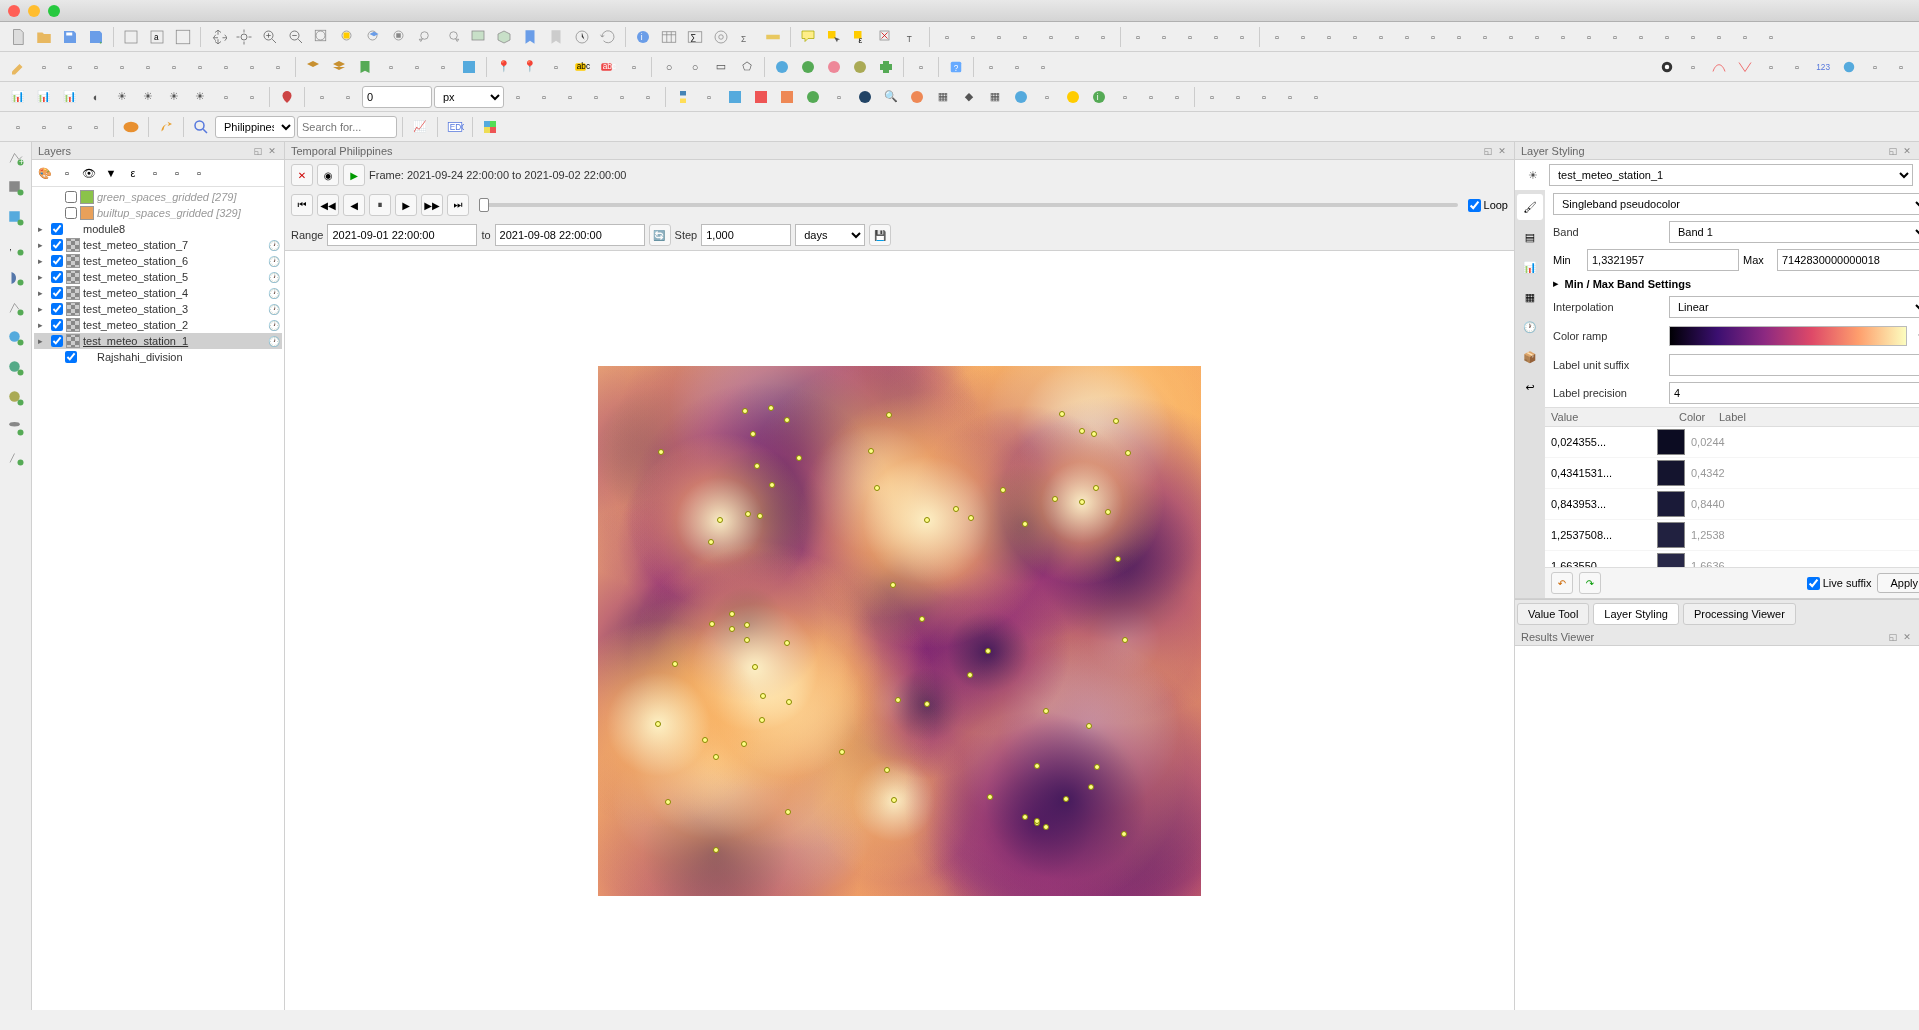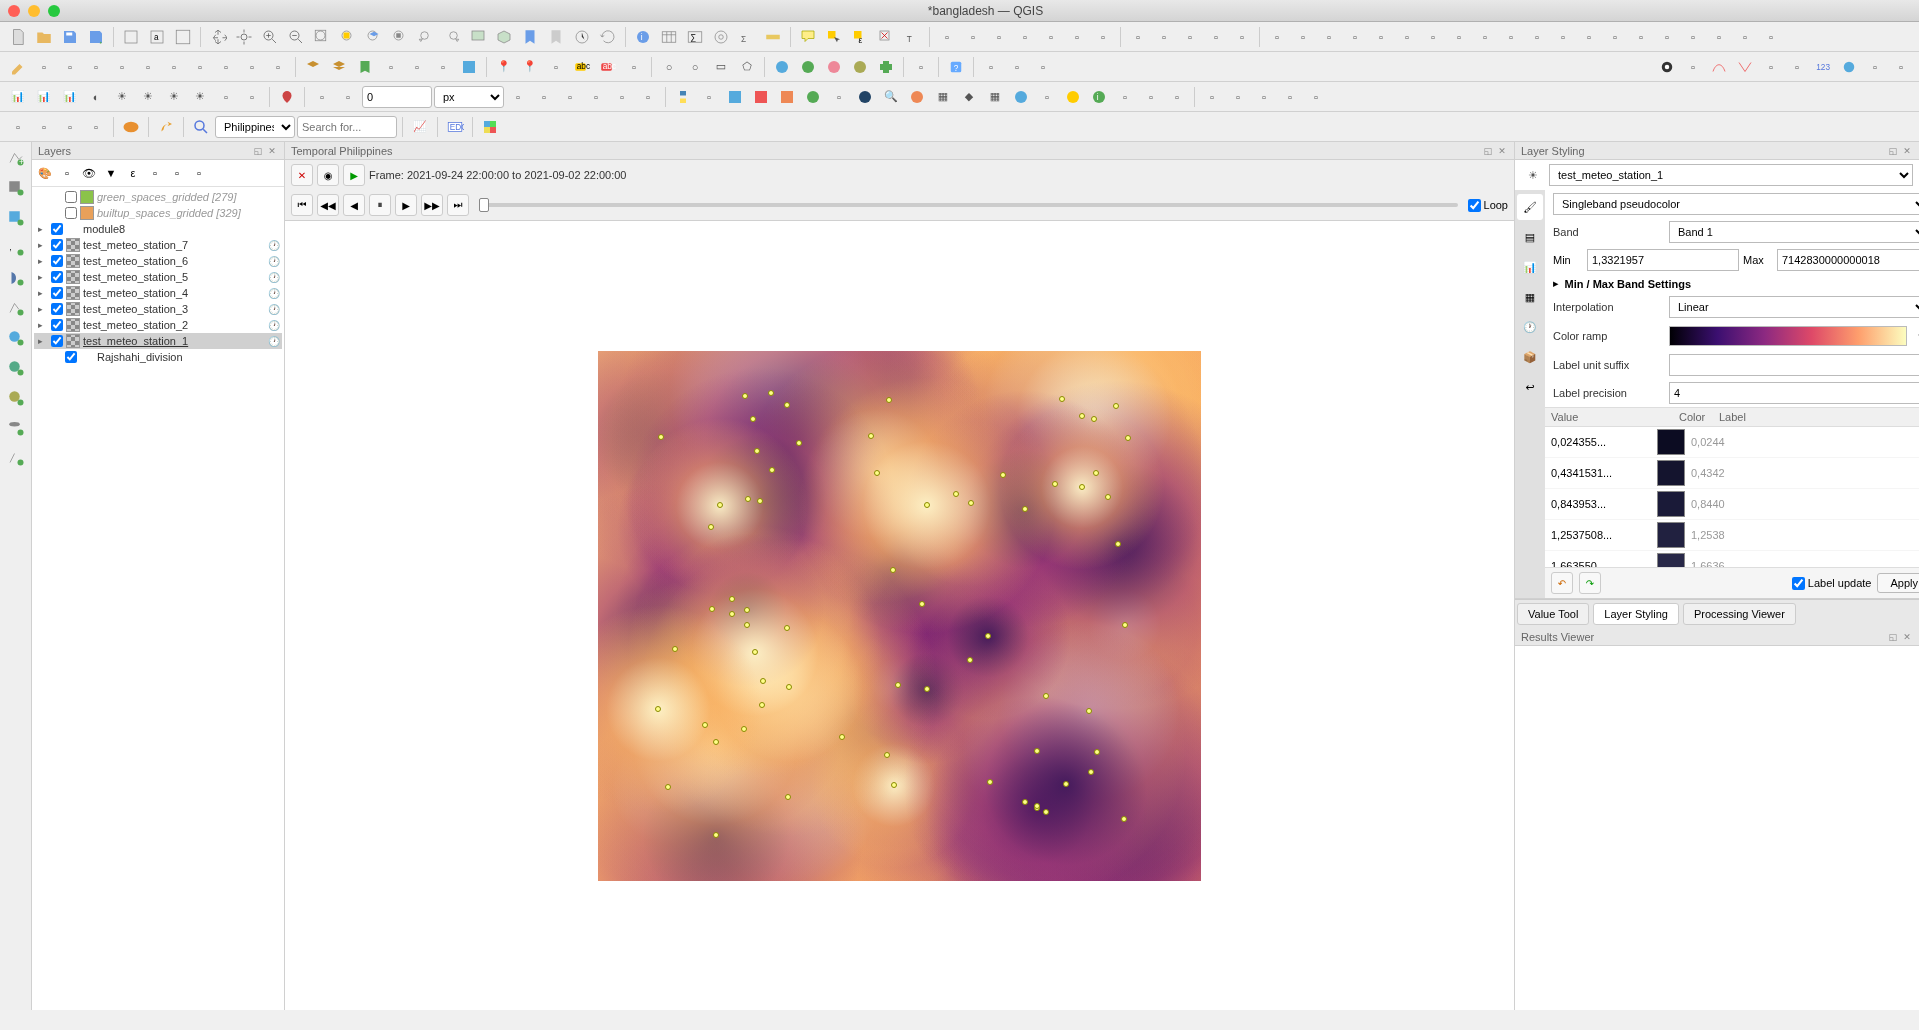--- a/index.html
+++ b/index.html
@@ -88,21 +88,20 @@
 </style>
 </head>
 <body>
 
 <div class="titlebar">
   <div class="traffic-lights">
     <div class="traffic-light tl-red"></div>
     <div class="traffic-light tl-yellow"></div>
     <div class="traffic-light tl-green"></div>
   </div>
-  <div class="window-title">*bangladesh — QGIS</div>
 </div>
 
 <div class="toolbar-row">
   <span class="tb-btn">
       <svg viewBox="0 0 24 24">
         <path fill="#ddd" stroke="#888" d="M6 2h9l4 4v16H6z"></path>
       </svg>
     </span>
   <span class="tb-btn">
       <svg viewBox="0 0 24 24">
@@ -800,20 +799,31 @@
         <span class="tc-btn">▶</span>
         <span class="tc-btn">▶▶</span>
         <span class="tc-btn">⏭</span>
         <div class="tc-slider">
             <div class="tc-slider-handle"></div>
           </div>
         <label style="display:flex;align-items:center;gap:3px">
             <input type="checkbox" checked="" style="">
             <span>Loop</span>
           </label>
+      </div>
+      <div class="temporal-controls2">
+        <span class="tc-label">Range</span>
+        <input class="tc-input" style="width: 150px;" value="2021-09-01 22:00:00">
+        <span class="tc-label">to</span>
+        <input class="tc-input" style="width: 150px;" value="2021-09-08 22:00:00">
+        <span class="tc-btn">🔄</span>
+        <span class="tc-label">Step</span>
+        <input class="tc-input" style="width: 90px;" value="1,000">
+        <select class="tc-input" style="width:70px"><option>days</option></select>
+        <span class="tc-btn">💾</span>
       </div>
     </div>
     <div class="map-canvas">
       <div class="map-render" id="map-render" style="background-image: radial-gradient(circle at 10% 67.6272%, rgba(255, 245, 200, 0.95) 0%, rgba(250, 180, 100, 0.5) 8.00081%, rgba(245, 150, 90, 0) 16.0016%), radial-gradient(circle at 26.0064% 56.9272%, rgba(255, 245, 200, 0.95) 0%, rgba(250, 180, 100, 0.5) 11.8247%, rgba(245, 150, 90, 0) 23.6493%), radial-gradient(circle at 77.6014% 81.7857%, rgba(60, 20, 90, 0.9) 0%, rgba(140, 40, 120, 0.5) 12.7037%, rgba(245, 150, 90, 0) 25.4074%), radial-gradient(circle at 24.7882% 48.9002%, rgba(60, 20, 90, 0.9) 0%, rgba(140, 40, 120, 0.5) 7.27532%, rgba(245, 150, 90, 0) 14.5506%), radial-gradient(circle at 31.6656% 63.5373%, rgba(255, 245, 200, 0.95) 0%, rgba(250, 180, 100, 0.5) 13.9596%, rgba(245, 150, 90, 0) 27.9192%), radial-gradient(circle at 80.2721% 25.7631%, rgba(255, 245, 200, 0.95) 0%, rgba(250, 180, 100, 0.5) 6.57883%, rgba(245, 150, 90, 0) 13.1577%), radial-gradient(circle at 20.2026% 29.2162%, rgba(255, 245, 200, 0.95) 0%, rgba(250, 180, 100, 0.5) 7.18601%, rgba(245, 150, 90, 0) 14.372%), radial-gradient(circle at 54.5108% 29.1229%, rgba(255, 245, 200, 0.95) 0%, rgba(250, 180, 100, 0.5) 12.8579%, rgba(245, 150, 90, 0) 25.7157%), radial-gradient(circle at 27.3104% 62.3944%, rgba(255, 245, 200, 0.95) 0%, rgba(250, 180, 100, 0.5) 8.52574%, rgba(245, 150, 90, 0) 17.0515%), radial-gradient(circle at 70.7427% 29.8721%, rgba(60, 20, 90, 0.9) 0%, rgba(140, 40, 120, 0.5) 10.5339%, rgba(245, 150, 90, 0) 21.0677%), radial-gradient(circle at 64.7007% 53.9087%, rgba(60, 20, 90, 0.9) 0%, rgba(140, 40, 120, 0.5) 8.51502%, rgba(245, 150, 90, 0) 17.03%), radial-gradient(circle at 19.4881% 73.903%, rgba(255, 245, 200, 0.95) 0%, rgba(250, 180, 100, 0.5) 13.2648%, rgba(245, 150, 90, 0) 26.5296%), radial-gradient(circle at 26.9172% 28.4792%, rgba(60, 20, 90, 0.9) 0%, rgba(140, 40, 120, 0.5) 11.57%, rgba(245, 150, 90, 0) 23.1401%), radial-gradient(circle at 86.309% 36.5015%, rgba(60, 20, 90, 0.9) 0%, rgba(140, 40, 120, 0.5) 13.2319%, rgba(245, 150, 90, 0) 26.4639%), radial-gradient(circle at 72.7617% 86.2593%, rgba(60, 20, 90, 0.9) 0%, rgba(140, 40, 120, 0.5) 8.80431%, rgba(245, 150, 90, 0) 17.6086%), radial-gradient(circle at 12.8196% 56.2999%, rgba(60, 20, 90, 0.9) 0%, rgba(140, 40, 120, 0.5) 13.8456%, rgba(245, 150, 90, 0) 27.6912%), radial-gradient(circle at 46.2709% 23.199%, rgba(255, 245, 200, 0.95) 0%, rgba(250, 180, 100, 0.5) 12.4461%, rgba(245, 150, 90, 0) 24.8922%), radial-gradient(circle at 33.3407% 17.3947%, rgba(60, 20, 90, 0.9) 0%, rgba(140, 40, 120, 0.5) 15.8303%, rgba(245, 150, 90, 0) 31.6605%), radial-gradient(circle at 18.7609% 33.2565%, rgba(60, 20, 90, 0.9) 0%, rgba(140, 40, 120, 0.5) 7.78587%, rgba(245, 150, 90, 0) 15.5717%), radial-gradient(circle at 61.8042% 28.8458%, rgba(255, 245, 200, 0.95) 0%, rgba(250, 180, 100, 0.5) 7.8128%, rgba(245, 150, 90, 0) 15.6256%), radial-gradient(circle at 81.5031% 67.9469%, rgba(255, 245, 200, 0.95) 0%, rgba(250, 180, 100, 0.5) 14.8631%, rgba(245, 150, 90, 0) 29.7263%), radial-gradient(circle at 54.5602% 63.9488%, rgba(60, 20, 90, 0.9) 0%, rgba(140, 40, 120, 0.5) 7.85054%, rgba(245, 150, 90, 0) 15.7011%), radial-gradient(circle at 49.0768% 81.9345%, rgba(255, 245, 200, 0.95) 0%, rgba(250, 180, 100, 0.5) 7.80941%, rgba(245, 150, 90, 0) 15.6188%), radial-gradient(circle at 22.149% 49.7053%, rgba(60, 20, 90, 0.9) 0%, rgba(140, 40, 120, 0.5) 10.7831%, rgba(245, 150, 90, 0) 21.5662%), radial-gradient(circle at 28.6902% 8.11115%, rgba(255, 245, 200, 0.95) 0%, rgba(250, 180, 100, 0.5) 15.6509%, rgba(245, 150, 90, 0) 31.3019%), radial-gradient(circle at 24.6917% 51.8783%, rgba(60, 20, 90, 0.9) 0%, rgba(140, 40, 120, 0.5) 9.77105%, rgba(245, 150, 90, 0) 19.5421%), radial-gradient(circle at 72.7648% 75.5429%, rgba(255, 245, 200, 0.95) 0%, rgba(250, 180, 100, 0.5) 12.5756%, rgba(245, 150, 90, 0) 25.1512%), radial-gradient(circle at 19.6046% 91.3941%, rgba(60, 20, 90, 0.9) 0%, rgba(140, 40, 120, 0.5) 10.774%, rgba(245, 150, 90, 0) 21.5481%), radial-gradient(circle at 82.2561% 12.9081%, rgba(255, 245, 200, 0.95) 0%, rgba(250, 180, 100, 0.5) 11.4639%, rgba(245, 150, 90, 0) 22.9278%), radial-gradient(circle at 75.7307% 25.1018%, rgba(60, 20, 90, 0.9) 0%, rgba(140, 40, 120, 0.5) 12.6606%, rgba(245, 150, 90, 0) 25.3211%), radial-gradient(circle at 87.3309% 51.8028%, rgba(255, 245, 200, 0.95) 0%, rgba(250, 180, 100, 0.5) 6.05808%, rgba(245, 150, 90, 0) 12.1162%), radial-gradient(circle at 24.287% 71.397%, rgba(60, 20, 90, 0.9) 0%, rgba(140, 40, 120, 0.5) 8.40965%, rgba(245, 150, 90, 0) 16.8193%), radial-gradient(circle at 80.1963% 12.3025%, rgba(255, 245, 200, 0.95) 0%, rgba(250, 180, 100, 0.5) 14.9824%, rgba(245, 150, 90, 0) 29.9648%), radial-gradient(circle at 84.5327% 27.5525%, rgba(60, 20, 90, 0.9) 0%, rgba(140, 40, 120, 0.5) 8.67112%, rgba(245, 150, 90, 0) 17.3422%), radial-gradient(circle at 31.4331% 84.1723%, rgba(255, 245, 200, 0.95) 0%, rgba(250, 180, 100, 0.5) 14.9467%, rgba(245, 150, 90, 0) 29.8934%), radial-gradient(circle at 61.7732% 58.3997%, rgba(60, 20, 90, 0.9) 0%, rgba(140, 40, 120, 0.5) 13.5336%, rgba(245, 150, 90, 0) 27.0672%), radial-gradient(circle at 24.8043% 27.9321%, rgba(255, 245, 200, 0.95) 0%, rgba(250, 180, 100, 0.5) 14.0408%, rgba(245, 150, 90, 0) 28.0816%), radial-gradient(circle at 48.8411% 41.3512%, rgba(60, 20, 90, 0.9) 0%, rgba(140, 40, 120, 0.5) 13.6331%, rgba(245, 150, 90, 0) 27.2662%), radial-gradient(circle at 74.3109% 65.2689%, rgba(255, 245, 200, 0.95) 0%, rgba(250, 180, 100, 0.5) 10.3425%, rgba(245, 150, 90, 0) 20.6851%), radial-gradient(circle at 11.6473% 82.4184%, rgba(255, 245, 200, 0.95) 0%, rgba(250, 180, 100, 0.5) 8.14083%, rgba(245, 150, 90, 0) 16.2817%), radial-gradient(circle at 18.9474% 48.7935%, rgba(60, 20, 90, 0.9) 0%, rgba(140, 40, 120, 0.5) 6.97002%, rgba(245, 150, 90, 0) 13.94%), radial-gradient(circle at 87.2074% 88.3286%, rgba(60, 20, 90, 0.9) 0%, rgba(140, 40, 120, 0.5) 12.793%, rgba(245, 150, 90, 0) 25.586%), radial-gradient(circle at 82.6605% 23.1947%, rgba(255, 245, 200, 0.95) 0%, rgba(250, 180, 100, 0.5) 8.93802%, rgba(245, 150, 90, 0) 17.876%), radial-gradient(circle at 31.2864% 52.3781%, rgba(255, 245, 200, 0.95) 0%, rgba(250, 180, 100, 0.5) 13.5473%, rgba(245, 150, 90, 0) 27.0945%), radial-gradient(circle at 76.8697% 9.15497%, rgba(255, 245, 200, 0.95) 0%, rgba(250, 180, 100, 0.5) 11.3485%, rgba(245, 150, 90, 0) 22.6971%), radial-gradient(circle at 64.9489% 81.3724%, rgba(60, 20, 90, 0.9) 0%, rgba(140, 40, 120, 0.5) 8.30625%, rgba(245, 150, 90, 0) 16.6125%), radial-gradient(circle at 48.1924% 9.28845%, rgba(60, 20, 90, 0.9) 0%, rgba(140, 40, 120, 0.5) 9.92818%, rgba(245, 150, 90, 0) 19.8564%), radial-gradient(circle at 67.0923% 23.4315%, rgba(60, 20, 90, 0.9) 0%, rgba(140, 40, 120, 0.5) 8.38868%, rgba(245, 150, 90, 0) 16.7774%), radial-gradient(circle at 72.7249% 85.9929%, rgba(60, 20, 90, 0.9) 0%, rgba(140, 40, 120, 0.5) 15.0651%, rgba(245, 150, 90, 0) 30.1302%), radial-gradient(circle at 45.2175% 16.1148%, rgba(60, 20, 90, 0.9) 0%, rgba(140, 40, 120, 0.5) 11.2119%, rgba(245, 150, 90, 0) 22.4238%), radial-gradient(circle at 28.8563% 22.4553%, rgba(60, 20, 90, 0.9) 0%, rgba(140, 40, 120, 0.5) 8.37287%, rgba(245, 150, 90, 0) 16.7457%), radial-gradient(circle at 10.4646% 16.2611%, rgba(60, 20, 90, 0.9) 0%, rgba(140, 40, 120, 0.5) 9.56268%, rgba(245, 150, 90, 0) 19.1254%), radial-gradient(circle at 22.3049% 46.9793%, rgba(255, 245, 200, 0.95) 0%, rgba(250, 180, 100, 0.5) 11.2815%, rgba(245, 150, 90, 0) 22.5629%), radial-gradient(circle at 25.7854% 12.8603%, rgba(255, 245, 200, 0.95) 0%, rgba(250, 180, 100, 0.5) 12.4989%, rgba(245, 150, 90, 0) 24.9978%), radial-gradient(circle at 49.7194% 63.083%, rgba(255, 245, 200, 0.95) 0%, rgba(250, 180, 100, 0.5) 6.01549%, rgba(245, 150, 90, 0) 12.031%), radial-gradient(circle at 87.8236% 16.4595%, rgba(255, 245, 200, 0.95) 0%, rgba(250, 180, 100, 0.5) 8.10918%, rgba(245, 150, 90, 0) 16.2184%), radial-gradient(circle at 31.369% 10.2103%, rgba(60, 20, 90, 0.9) 0%, rgba(140, 40, 120, 0.5) 11.252%, rgba(245, 150, 90, 0) 22.504%), radial-gradient(circle at 82.6944% 75.7379%, rgba(60, 20, 90, 0.9) 0%, rgba(140, 40, 120, 0.5) 15.5629%, rgba(245, 150, 90, 0) 31.1258%), radial-gradient(circle at 40.4206% 72.9502%, rgba(60, 20, 90, 0.9) 0%, rgba(140, 40, 120, 0.5) 15.9001%, rgba(245, 150, 90, 0) 31.8002%), radial-gradient(circle at 81.8302% 79.599%, rgba(60, 20, 90, 0.9) 0%, rgba(140, 40, 120, 0.5) 9.76291%, rgba(245, 150, 90, 0) 19.5258%), radial-gradient(circle at 47.8914% 76.2817%, rgba(60, 20, 90, 0.9) 0%, rgba(140, 40, 120, 0.5) 9.25048%, rgba(245, 150, 90, 0) 18.501%), radial-gradient(circle at 74.3266% 87.0849%, rgba(255, 245, 200, 0.95) 0%, rgba(250, 180, 100, 0.5) 6.3036%, rgba(245, 150, 90, 0) 12.6072%), radial-gradient(circle at 70.85% 85.2641%, rgba(255, 245, 200, 0.95) 0%, rgba(250, 180, 100, 0.5) 15.051%, rgba(245, 150, 90, 0) 30.102%), radial-gradient(circle at 24.3629% 8.55566%, rgba(255, 245, 200, 0.95) 0%, rgba(250, 180, 100, 0.5) 9.8794%, rgba(245, 150, 90, 0) 19.7588%), radial-gradient(circle at 59.3139% 27.1198%, rgba(255, 245, 200, 0.95) 0%, rgba(250, 180, 100, 0.5) 6.15339%, rgba(245, 150, 90, 0) 12.3068%), radial-gradient(circle at 53.7344% 47.7523%, rgba(60, 20, 90, 0.9) 0%, rgba(140, 40, 120, 0.5) 14.4734%, rgba(245, 150, 90, 0) 28.9469%), radial-gradient(circle at 27.1267% 66.9474%, rgba(255, 245, 200, 0.95) 0%, rgba(250, 180, 100, 0.5) 13.8834%, rgba(245, 150, 90, 0) 27.7668%), radial-gradient(circle at 17.7994% 70.5697%, rgba(60, 20, 90, 0.9) 0%, rgba(140, 40, 120, 0.5) 7.08032%, rgba(245, 150, 90, 0) 14.1606%), radial-gradient(circle at 26.2875% 18.8985%, rgba(255, 245, 200, 0.95) 0%, rgba(250, 180, 100, 0.5) 6.16448%, rgba(245, 150, 90, 0) 12.329%), radial-gradient(circle at 85.978% 10.4921%, rgba(255, 245, 200, 0.95) 0%, rgba(250, 180, 100, 0.5) 12.3873%, rgba(245, 150, 90, 0) 24.7745%), linear-gradient(135deg, rgb(248, 184, 120), rgb(242, 144, 90));">
           <div style="position: absolute; left: 10%; top: 67.6272%; width: 6px; height: 6px; border-radius: 50%; background: rgb(255, 255, 136); border: 1px solid rgb(136, 136, 0); transform: translate(-50%, -50%);"></div>
           <div style="position: absolute; left: 26.0064%; top: 56.9272%; width: 6px; height: 6px; border-radius: 50%; background: rgb(255, 255, 136); border: 1px solid rgb(136, 136, 0); transform: translate(-50%, -50%);"></div>
           <div style="position: absolute; left: 77.6014%; top: 81.7857%; width: 6px; height: 6px; border-radius: 50%; background: rgb(255, 255, 136); border: 1px solid rgb(136, 136, 0); transform: translate(-50%, -50%);"></div>
           <div style="position: absolute; left: 24.7882%; top: 48.9002%; width: 6px; height: 6px; border-radius: 50%; background: rgb(255, 255, 136); border: 1px solid rgb(136, 136, 0); transform: translate(-50%, -50%);"></div>
           <div style="position: absolute; left: 31.6656%; top: 63.5373%; width: 6px; height: 6px; border-radius: 50%; background: rgb(255, 255, 136); border: 1px solid rgb(136, 136, 0); transform: translate(-50%, -50%);"></div>
           <div style="position: absolute; left: 80.2721%; top: 25.7631%; width: 6px; height: 6px; border-radius: 50%; background: rgb(255, 255, 136); border: 1px solid rgb(136, 136, 0); transform: translate(-50%, -50%);"></div>
@@ -976,21 +986,21 @@
                   <div class="ct-label">1,6636</div>
                 </div>
               </div>
           </div>
           <div class="styling-footer">
             <span class="tc-btn" style="color:#c60">↶</span>
             <span class="tc-btn" style="color:#090">↷</span>
             <div style="flex:1"></div>
             <label style="display:flex;align-items:center;gap:3px">
                 <input type="checkbox" checked="" style="">
-                <span>Label update</span>
+                <span>Live suffix</span>
               </label>
             <button class="btn">Apply</button>
           </div>
         </div>
       </div>
     </div>
     <div class="bottom-tabs">
       <div class="bottom-tab">Value Tool</div>
       <div class="bottom-tab active">Layer Styling</div>
       <div class="bottom-tab">Processing Viewer</div>

